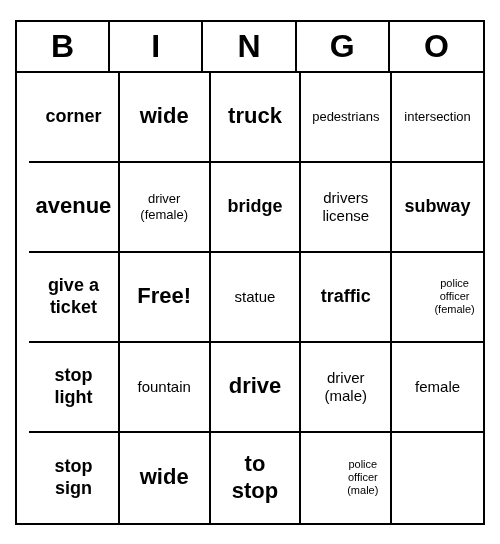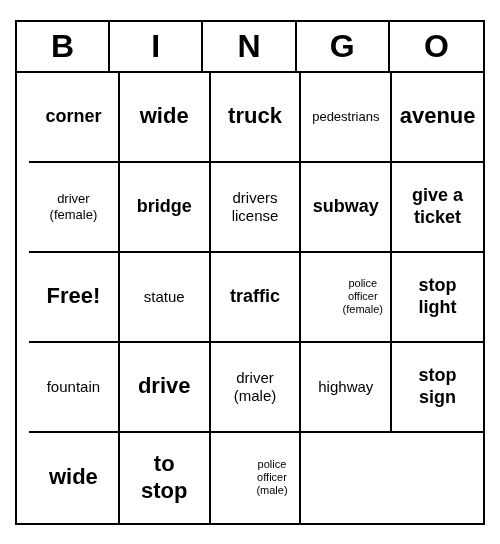--- a/index.html
+++ b/index.html
@@ -81,20 +81,23 @@
       <div class="bingo-cell">
         <span class="size-xl">wide</span>
       </div>
       <div class="bingo-cell">
         <span class="size-xl">truck</span>
       </div>
       <div class="bingo-cell">
         <span class="size-sm">pedestrians</span>
       </div>
       <div class="bingo-cell">
+        <span class="size-sm">intersection</span>
+      </div>
+      <div class="bingo-cell">
         <span class="size-xl">avenue</span>
       </div>
       <div class="bingo-cell">
         <span class="size-sm">driver<br>(female)</span>
       </div>
       <div class="bingo-cell">
         <span class="size-lg">bridge</span>
       </div>
       <div class="bingo-cell">
         <span class="size-md">drivers<br>license</span>
@@ -123,21 +126,21 @@
       <div class="bingo-cell">
         <span class="size-md">fountain</span>
       </div>
       <div class="bingo-cell">
         <span class="size-xl">drive</span>
       </div>
       <div class="bingo-cell">
         <span class="size-md">driver<br>(male)</span>
       </div>
       <div class="bingo-cell">
-        <span class="size-md">highway</span>
+        <span class="size-md">female</span>
       </div>
       <div class="bingo-cell">
         <span class="size-lg">stop<br>sign</span>
       </div>
       <div class="bingo-cell">
         <span class="size-xl">wide</span>
       </div>
       <div class="bingo-cell">
         <span class="size-xl">to<br>stop</span>
       </div>

